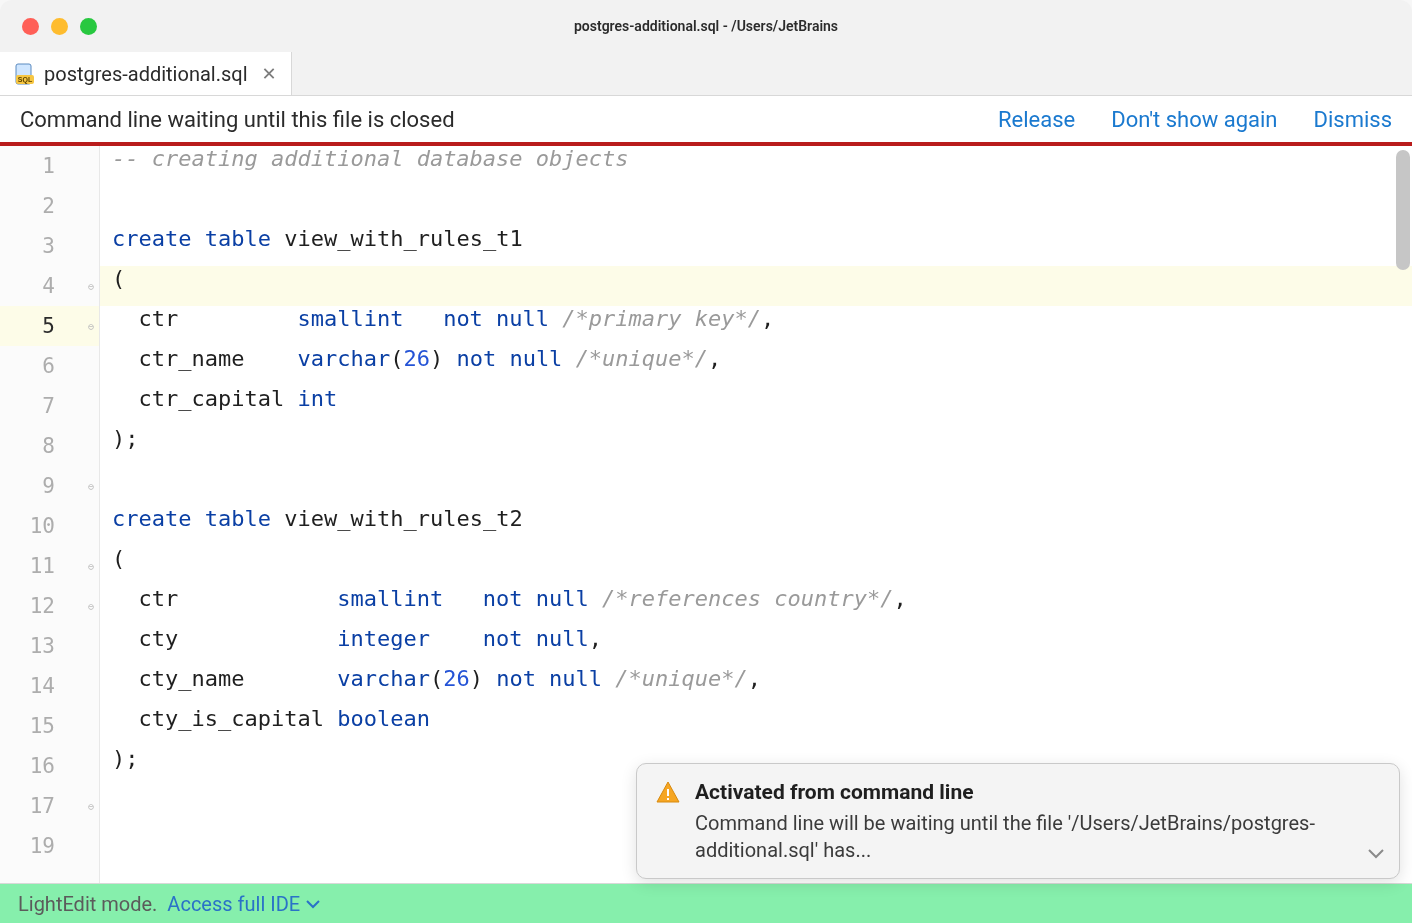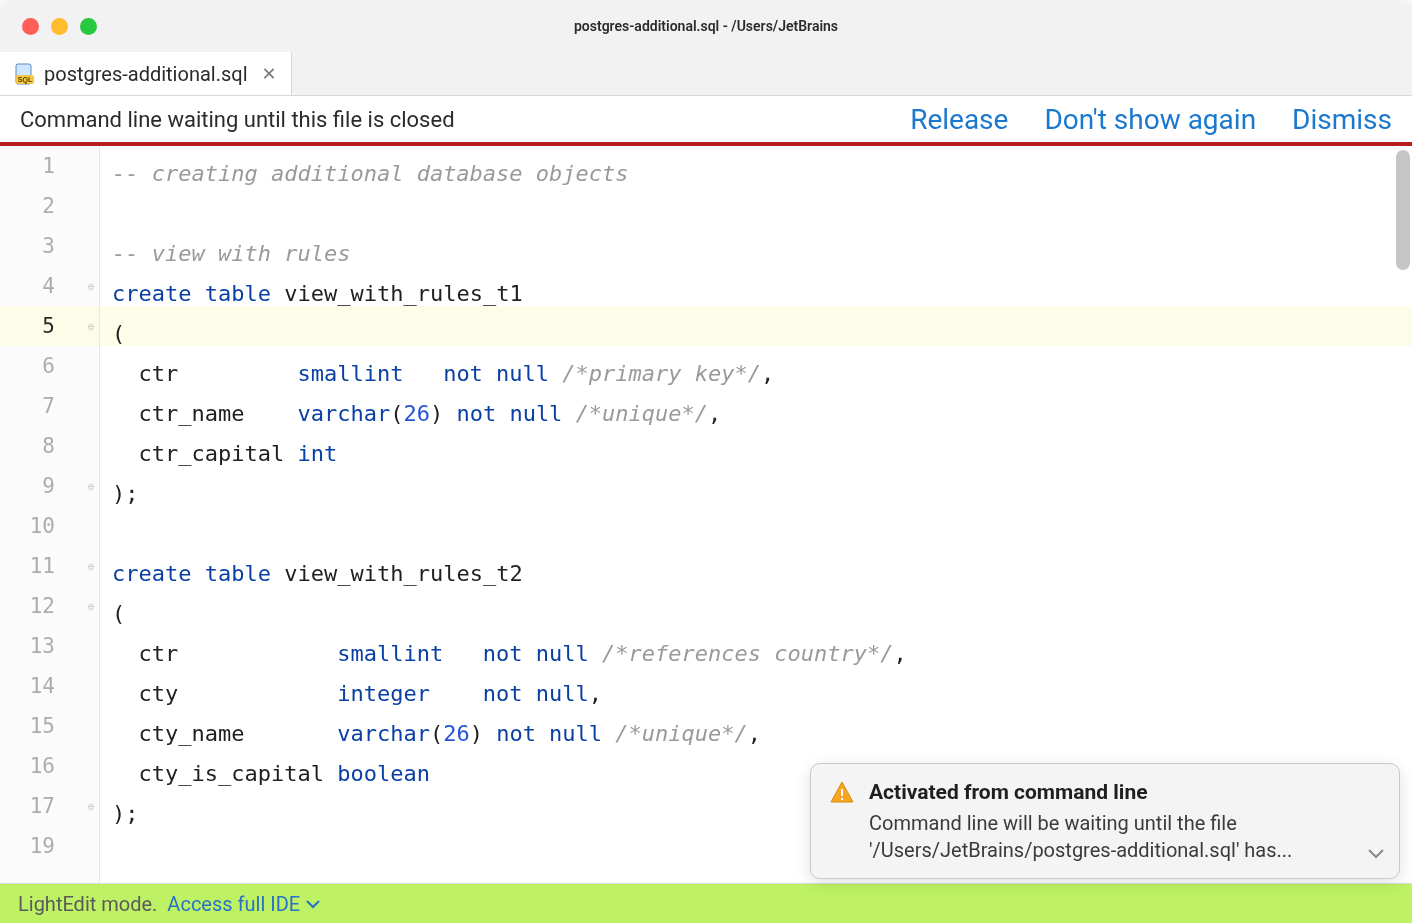--- a/index.html
+++ b/index.html
@@ -82,21 +82,21 @@
   display: flex;
   align-items: center;
   padding: 0 20px;
   font-size: 22px;
   color: #2b2b2b;
 }
 .notifybar .spacer { flex: 1; }
 .notifybar .link {
   color: #1a79cf;
   margin-left: 36px;
-  font-size: 28px;
+  font-size: 22px;
   cursor: pointer;
 }
 
 
 .editor {
   flex: 1;
   display: flex;
   background: #fff;
   position: relative;
   overflow: hidden;
@@ -139,21 +139,21 @@
 
 .code {
   flex: 1;
   font-family: "SF Mono", Menlo, Consolas, monospace;
   font-size: 22px;
   position: relative;
 }
 .code .row {
   height: 40px;
   display: flex;
-  align-items: flex-end;
+  align-items: flex-start;
   padding-left: 12px;
   white-space: pre;
 }
 .code .row.current {
   background: #fdfce8;
 }
 .tok-comment { color: #9a9a9a; font-style: italic; }
 .tok-kw { color: #0a3fa4; }
 .tok-num { color: #2453d6; }
 .tok-text { color: #1f1f1f; }
@@ -172,41 +172,41 @@
   top: 4px;
   width: 14px;
   height: 120px;
   background: #c6c6c6;
   border-radius: 7px;
 }
 
 
 .statusbar {
   height: 40px;
-  background: #bef264;
+  background: #86efac;
   border-top: 1px solid #d8d8d8;
   display: flex;
   align-items: center;
   padding: 0 18px;
   font-size: 20px;
   gap: 10px;
 }
 .statusbar .mode { color: #5b5b5b; }
 .statusbar .access { color: #2a72c7; cursor: pointer; display: flex; align-items: center; gap: 6px; }
 .chevron-down {
   display: inline-block;
 }
 .chevron-down svg { width: 14px; height: 10px; display: block; }
 
 
 .popup {
   position: absolute;
   right: 12px;
   bottom: 44px;
-  width: 590px;
+  width: 764px;
   background: #f4f4f4;
   border: 1px solid #c9c9c9;
   border-radius: 10px;
   box-shadow: 0 4px 16px rgba(0,0,0,0.12);
   display: flex;
   padding: 16px 14px 14px 18px;
   gap: 14px;
 }
 .popup .warn-icon svg { width: 26px; height: 26px; display: block; }
 .popup .body { flex: 1; }
@@ -280,21 +280,20 @@
       <div class="ln">13</div>
       <div class="ln">14</div>
       <div class="ln">15</div>
       <div class="ln">16</div>
       <div class="ln">17<span class="fold-mark"></span></div>
       <div class="ln">19</div>
     </div>
   <div class="code" id="code">
       <div class="row"><span class="tok-comment">-- creating additional database objects</span></div>
       <div class="row"></div>
-      <div class="row"><span class="tok-comment">-- view with rules</span></div>
       <div class="row"><span class="tok-kw">create</span><span class="tok-text"> </span><span class="tok-kw">table </span><span class="tok-text">view_with_rules_t1</span></div>
       <div class="row current"><span class="tok-text">(</span></div>
       <div class="row"><span class="tok-text">  ctr         </span><span class="tok-kw">smallint   not null </span><span class="tok-comment">/*primary key*/</span><span class="tok-text">,</span></div>
       <div class="row"><span class="tok-text">  ctr_name    </span><span class="tok-kw">varchar</span><span class="tok-text">(</span><span class="tok-num">26</span><span class="tok-text">) </span><span class="tok-kw">not null </span><span class="tok-comment">/*unique*/</span><span class="tok-text">,</span></div>
       <div class="row"><span class="tok-text">  ctr_capital </span><span class="tok-kw">int</span></div>
       <div class="row"><span class="tok-text">);</span></div>
       <div class="row"></div>
       <div class="row"><span class="tok-kw">create</span><span class="tok-text"> </span><span class="tok-kw">table </span><span class="tok-text">view_with_rules_t2</span></div>
       <div class="row"><span class="tok-text">(</span></div>
       <div class="row"><span class="tok-text">  ctr            </span><span class="tok-kw">smallint   not null </span><span class="tok-comment">/*references country*/</span><span class="tok-text">,</span></div>

